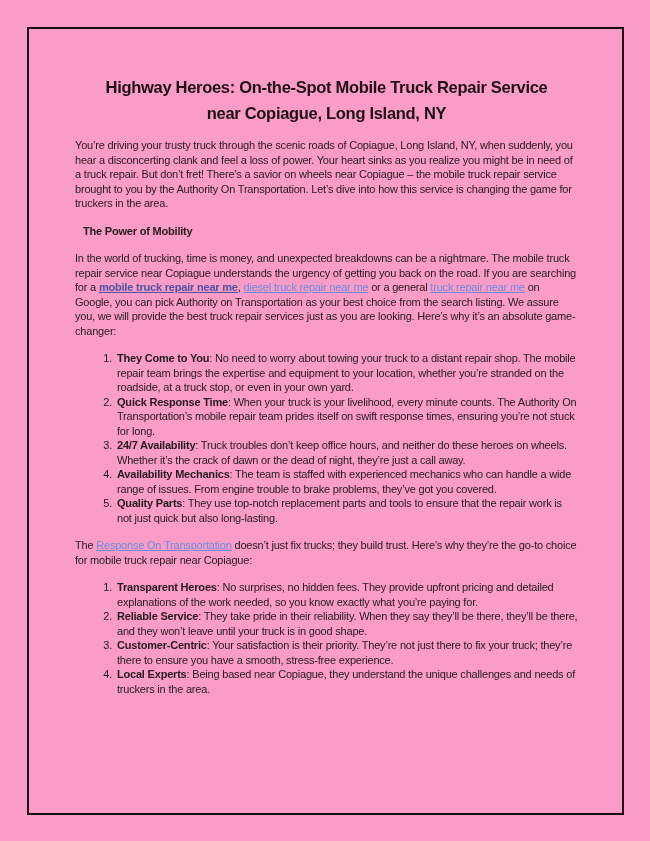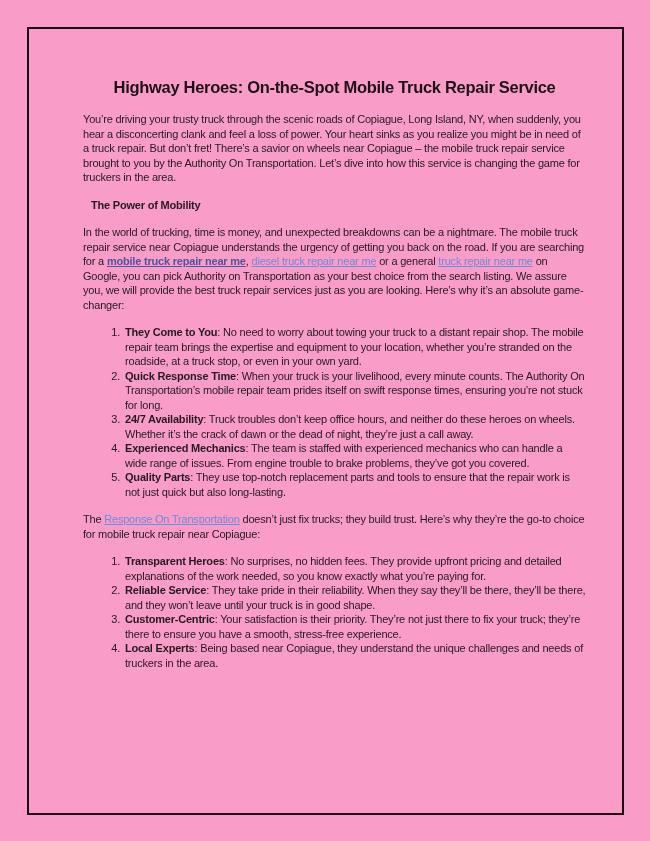--- a/index.html
+++ b/index.html
@@ -20,21 +20,21 @@
     left: 27px;
     top: 27px;
     width: 597px;
     height: 788px;
     border: 2px solid #1C0B13;
     box-sizing: border-box;
     pointer-events: none;
   }
   .content {
     position: absolute;
-    left: 83px;
+    left: 75px;
     top: 74px;
     width: 503px;
     font-size: 11px;
     line-height: 14.5px;
     letter-spacing: -0.2px;
   }
   h1.doc-title {
     font-size: 16.5px;
     line-height: 26px;
     letter-spacing: -0.3px;
@@ -75,33 +75,33 @@
   }
   strong { font-weight: bold; }
 </style>
 </head>
 <body>
 
 <div class="page-border"></div>
 
 <div class="content">
 
-  <h1 class="doc-title"><span>Highway Heroes: On-the-Spot Mobile Truck Repair Service</span><br></h1>
+  <h1 class="doc-title"><span>Highway Heroes: On-the-Spot Mobile Truck Repair Service</span><br><span>near Copiague, Long Island, NY</span></h1>
 
   <p>You’re driving your trusty truck through the scenic roads of Copiague, Long Island, NY, when suddenly, you hear a disconcerting clank and feel a loss of power. Your heart sinks as you realize you might be in need of a truck repair. But don’t fret! There’s a savior on wheels near Copiague – the mobile truck repair service brought to you by the Authority On Transportation. Let’s dive into how this service is changing the game for truckers in the area.</p>
 
   <h2 class="section-heading">The Power of Mobility</h2>
 
   <p><span>In the world of trucking, time is money, and unexpected breakdowns can be a nightmare. The mobile truck repair service near Copiague understands the urgency of getting you back on the road. If you are searching for a </span><a class="doc-link bold-link">mobile truck repair near me</a><span>, </span><a class="doc-link">diesel truck repair near me</a><span> or a general </span><a class="doc-link">truck repair near me</a><span> on Google, you can pick Authority on Transportation as your best choice from the search listing. We assure you, we will provide the best truck repair services just as you are looking. Here’s why it’s an absolute game-changer:</span></p>
 
   <ol>
     <li><strong>They Come to You</strong><span>: No need to worry about towing your truck to a distant repair shop. The mobile repair team brings the expertise and equipment to your location, whether you’re stranded on the roadside, at a truck stop, or even in your own yard.</span></li>
     <li><strong>Quick Response Time</strong><span>: When your truck is your livelihood, every minute counts. The Authority On Transportation’s mobile repair team prides itself on swift response times, ensuring you’re not stuck for long.</span></li>
     <li><strong>24/7 Availability</strong><span>: Truck troubles don’t keep office hours, and neither do these heroes on wheels. Whether it’s the crack of dawn or the dead of night, they’re just a call away.</span></li>
-    <li><strong>Experienced Mechanics</strong><span>: The team is staffed with experienced mechanics who can handle a wide range of issues. From engine trouble to brake problems, they’ve got you covered.</span></li>
+    <li><strong>Availability Mechanics</strong><span>: The team is staffed with experienced mechanics who can handle a wide range of issues. From engine trouble to brake problems, they’ve got you covered.</span></li>
     <li><strong>Quality Parts</strong><span>: They use top-notch replacement parts and tools to ensure that the repair work is not just quick but also long-lasting.</span></li>
   </ol>
 
 
   <p><span>The </span><a class="doc-link">Response On Transportation</a><span> doesn’t just fix trucks; they build trust. Here’s why they’re the go-to choice for mobile truck repair near Copiague:</span></p>
 
   <ol>
     <li><strong>Transparent Heroes</strong><span>: No surprises, no hidden fees. They provide upfront pricing and detailed explanations of the work needed, so you know exactly what you’re paying for.</span></li>
     <li><strong>Reliable Service</strong><span>: They take pride in their reliability. When they say they’ll be there, they’ll be there, and they won’t leave until your truck is in good shape.</span></li>
     <li><strong>Customer-Centric</strong><span>: Your satisfaction is their priority. They’re not just there to fix your truck; they’re there to ensure you have a smooth, stress-free experience.</span></li>

